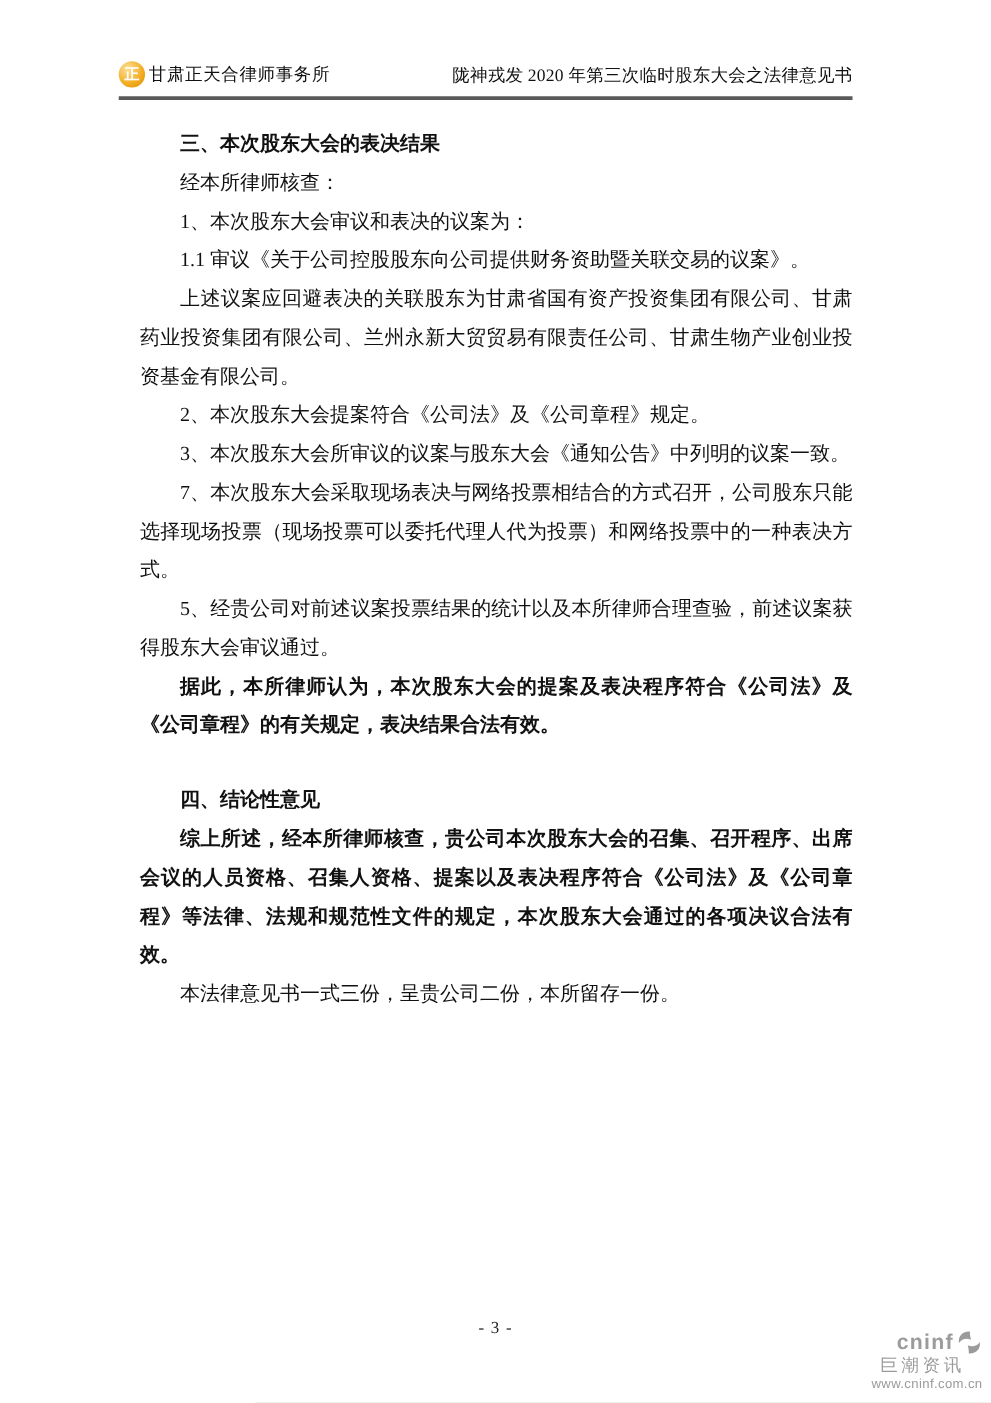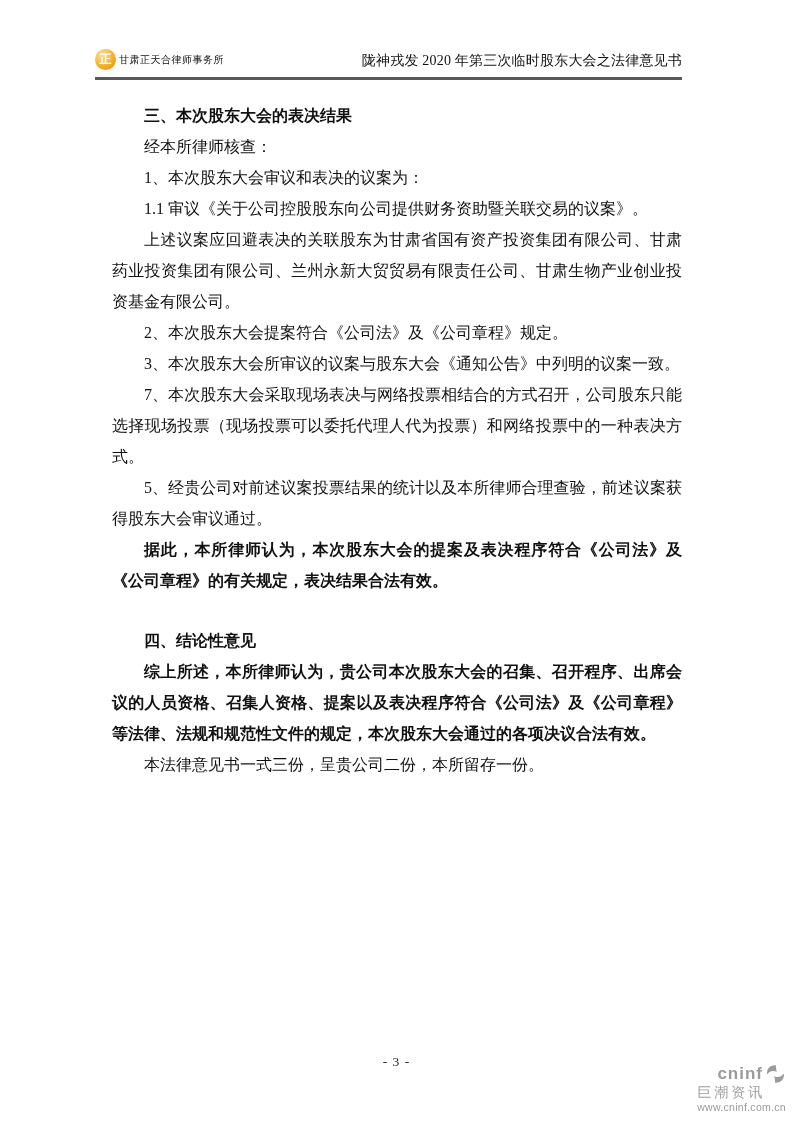--- a/index.html
+++ b/index.html
@@ -36,21 +36,21 @@
     height: 21px;
     border-radius: 50%;
     background: radial-gradient(circle at 35% 30%, #fbd887 10%, #f2ab1e 60%, #d88d04 100%);
     color: #ffffff;
     font-size: 12px;
     font-weight: bold;
     line-height: 21px;
     text-align: center;
     flex: 0 0 auto;
   }
-  .firm-name { font-size: 10px; letter-spacing: 0.5px; }
+  .firm-name { font-size: 14px; letter-spacing: 0.5px; }
   .doc-title { font-size: 14px; letter-spacing: 0.2px; }
   
   .content {
     position: absolute;
     left: 112px;
     width: 570px;
     top: 100px;
     font-size: 16px;
     line-height: 31px;
     text-align: justify;
@@ -66,20 +66,21 @@
     top: 1054px;
     text-align: center;
     font-size: 13.5px;
     color: #222;
     letter-spacing: 1px;
   }
   .cninfo {
     position: absolute;
     right: 7px;
     top: 1064px;
+    text-align: right;
     color: #9b9b9b;
     font-family: "Liberation Sans", sans-serif;
     line-height: 1.1;
     margin-left: 44px;
   }
   .cninfo-brand {
     display: flex;
     align-items: center;
     justify-content: flex-end;
     gap: 2px;
@@ -112,21 +113,21 @@
     <p>上述议案应回避表决的关联股东为甘肃省国有资产投资集团有限公司、甘肃药业投资集团有限公司、兰州永新大贸贸易有限责任公司、甘肃生物产业创业投资基金有限公司。</p>
     <p>2、本次股东大会提案符合《公司法》及《公司章程》规定。</p>
     <p>3、本次股东大会所审议的议案与股东大会《通知公告》中列明的议案一致。</p>
     <p>7、本次股东大会采取现场表决与网络投票相结合的方式召开，公司股东只能选择现场投票（现场投票可以委托代理人代为投票）和网络投票中的一种表决方式。</p>
     <p>5、经贵公司对前述议案投票结果的统计以及本所律师合理查验，前述议案获得股东大会审议通过。</p>
     <p class="bold">据此，本所律师认为，本次股东大会的提案及表决程序符合《公司法》及《公司章程》的有关规定，表决结果合法有效。</p>
 
     <div class="gap"></div>
 
     <p class="bold">四、结论性意见</p>
-    <p class="bold">综上所述，本所律师认为，贵公司本次股东大会的召集、召开程序、出席会议的人员资格、召集人资格、提案以及表决程序符合《公司法》及《公司章程》等法律、法规和规范性文件的规定，本次股东大会通过的各项决议合法有效。</p>
+    <p class="bold">综上所述，经本所律师核查，贵公司本次股东大会的召集、召开程序、出席会议的人员资格、召集人资格、提案以及表决程序符合《公司法》及《公司章程》等法律、法规和规范性文件的规定，本次股东大会通过的各项决议合法有效。</p>
     <p>本法律意见书一式三份，呈贵公司二份，本所留存一份。</p>
   </div>
 
   <div class="page-num">- 3 -</div>
 
   <div class="cninfo">
     <div class="cninfo-brand">
       <span>cninf</span>
       <span class="swirl-icon">
         <svg width="21" height="20" viewBox="0 0 24 22">

